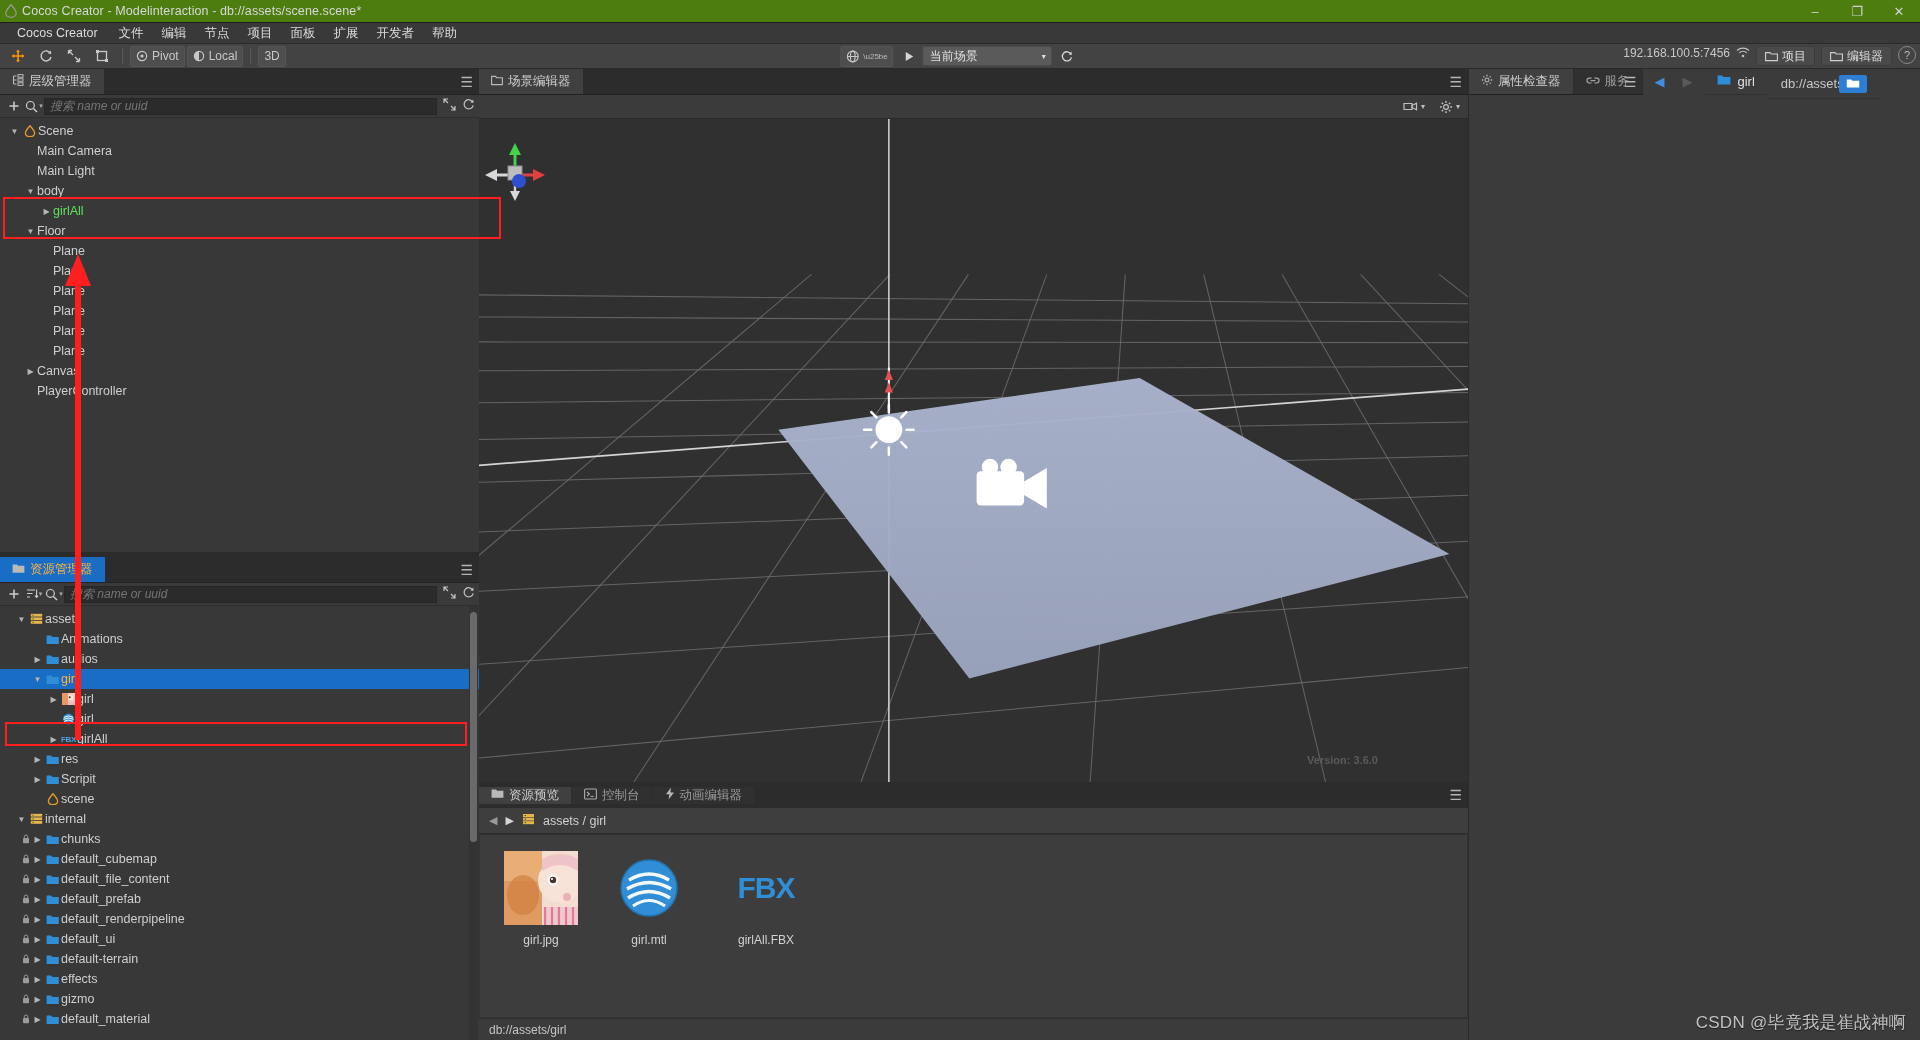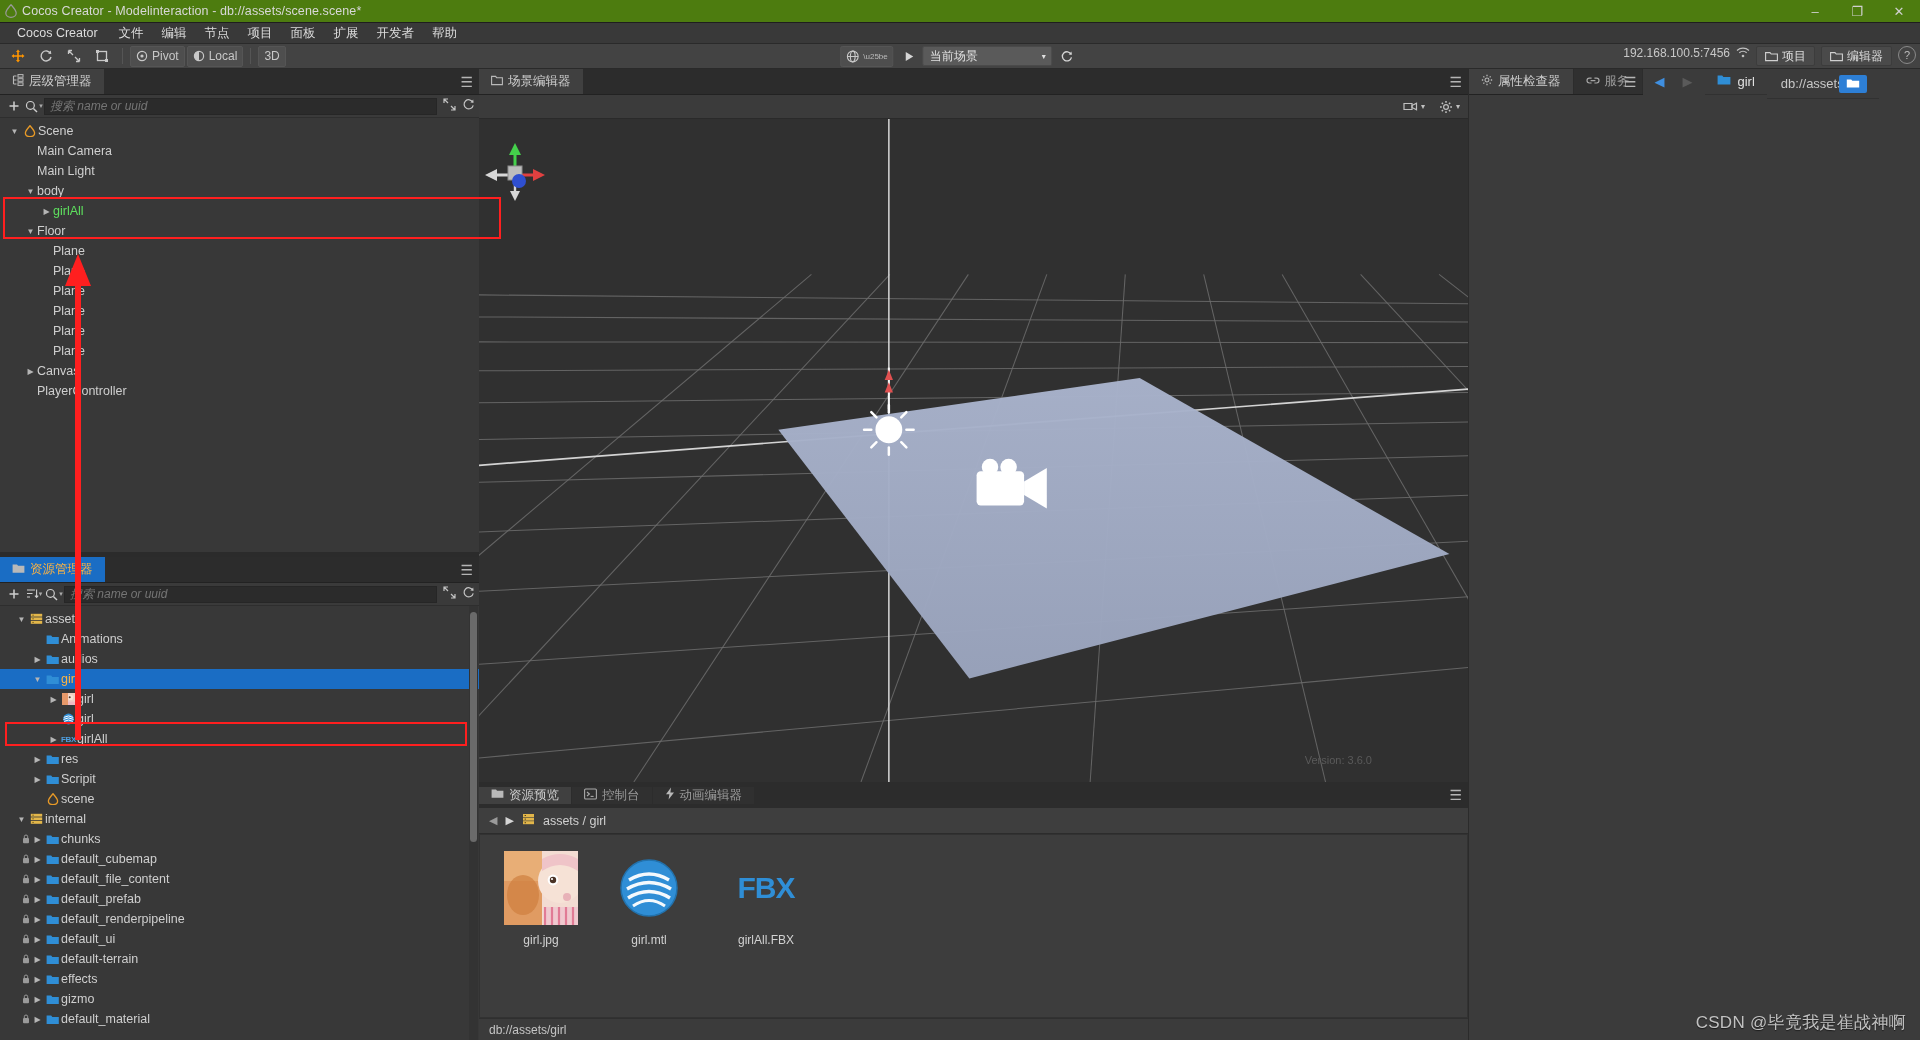--- a/index.html
+++ b/index.html
@@ -856,21 +856,21 @@
               <path d="M18 -6 L30 0 L18 6 Z" fill="#e04040"></path>
               <path d="M0 0 H-20" stroke="#d8d8d8" stroke-width="3"></path>
               <path d="M-18 -6 L-30 0 L-18 6 Z" fill="#d8d8d8"></path>
               <path d="M0 0 V18" stroke="#d8d8d8" stroke-width="2.4"></path>
               <path d="M-5 16 L0 26 L5 16 Z" fill="#d8d8d8"></path>
               <rect x="-7" y="-9" width="14" height="14" fill="#bdbdbd" stroke="#8e8e8e" stroke-width="1"></rect>
               <circle cx="4" cy="6" r="7" fill="#2f4fd0"></circle>
             </g>
           </svg>
 
-          <div class="version-txt" style="position:absolute;right:96px;bottom:16px;">Version: 3.6.0</div>
+          <div class="version-txt" style="position:absolute;right:90px;bottom:16px;font-weight:bold;">Version: 3.6.0</div>
         </div>
       </div>
 
       <div class="bottom-panel">
         <div class="bp-tabs">
           <div class="ptab">
             <span>
               <svg width="13" height="11" viewBox="0 0 13 11">
                   <path d="M0.6 1.4 H5 L6.1 2.8 H12.4 V9.8 H0.6 Z" fill="#b9b9b9"></path>
                 </svg>

